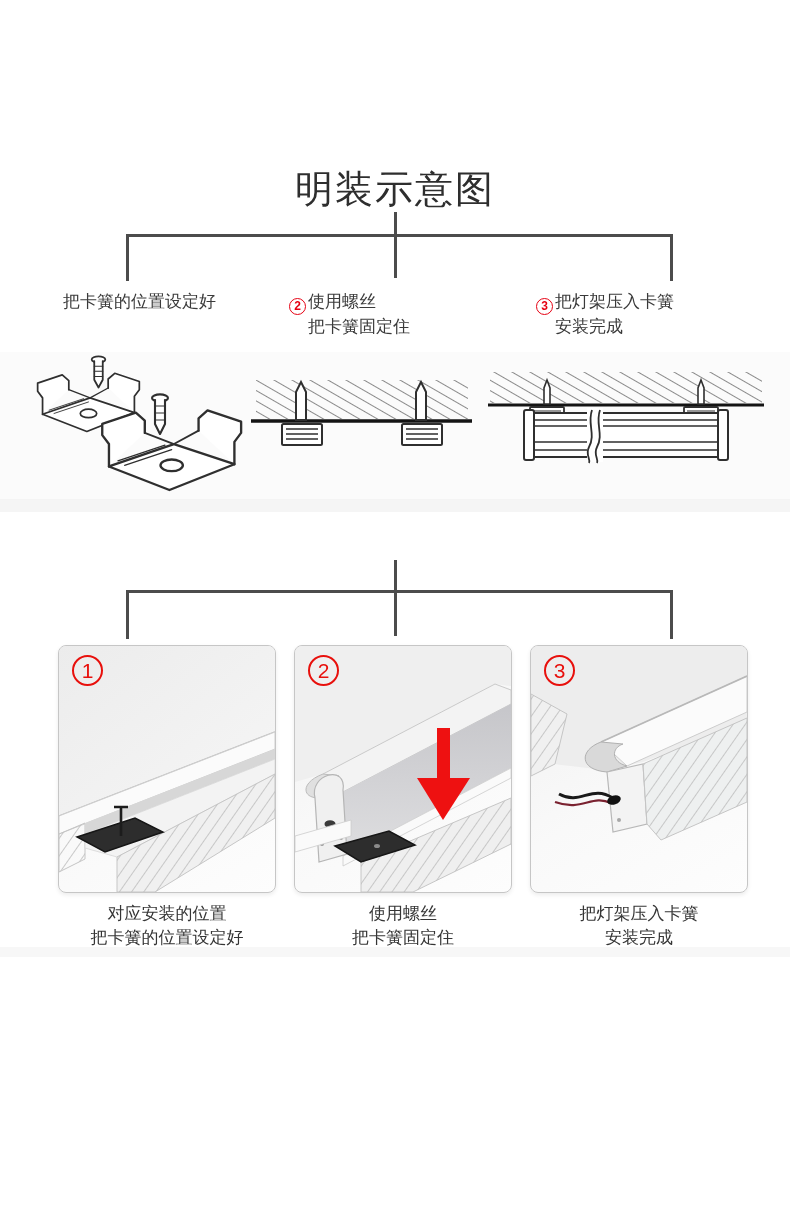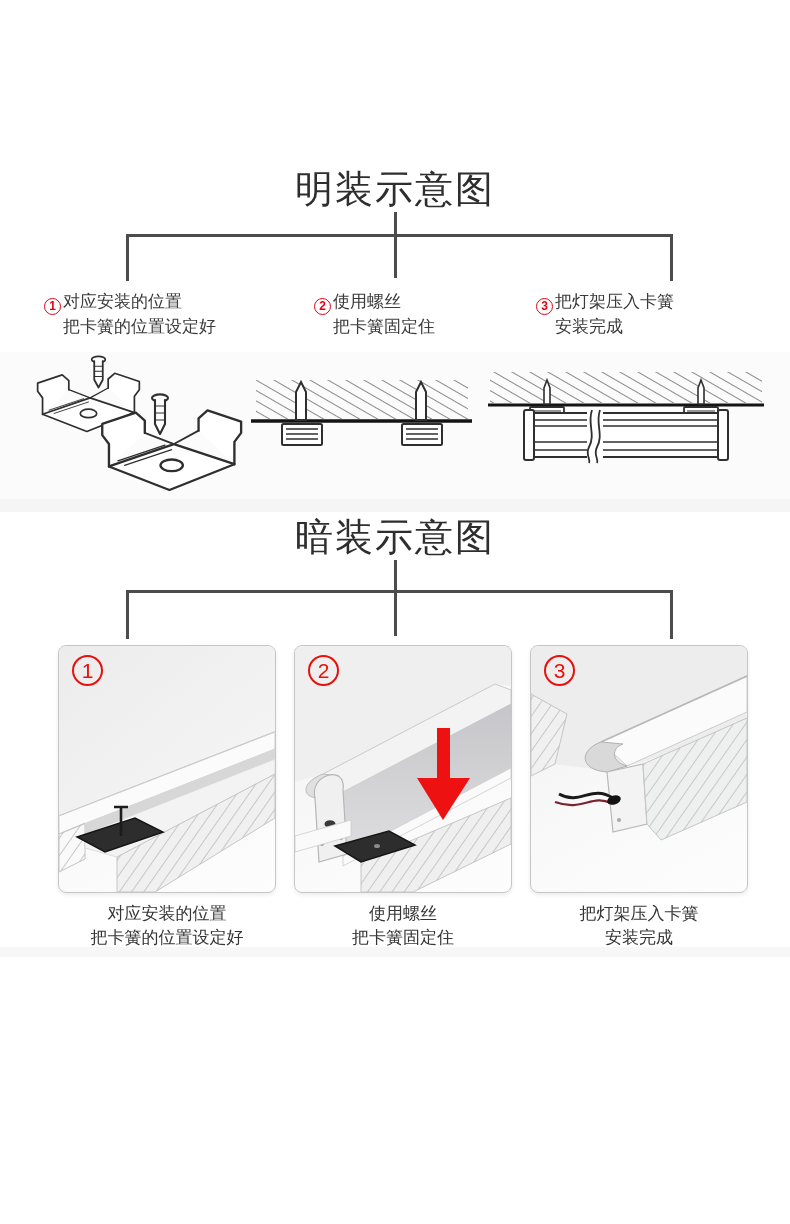--- a/index.html
+++ b/index.html
@@ -27,21 +27,21 @@
   
   .step { position:absolute; top:290px; font-size:17px; color:#3a3a3a; line-height:23px; white-space:nowrap; }
   .step .l2 { padding-left:19px; }
   .badge {
     display:inline-flex; box-sizing:border-box; width:17px; height:17px;
     border:1.5px solid #e60012; border-radius:50%; color:#e60012;
     font-size:12px; line-height:1; align-items:center; justify-content:center;
     margin-right:2px; vertical-align:-3px; font-weight:700;
   }
   #step-1 { left:44px; }
-  #step-2 { left:314px; }
+  #step-2 { left:289px; }
   #step-3 { left:536px; }
 
   
   .illo { position:absolute; }
   #illo-clips   { left:28px;  top:354px; }
   #illo-ceiling { left:248px; top:376px; }
   #illo-fixture { left:486px; top:368px; }
 
   
   .panel {
@@ -74,21 +74,20 @@
   <div class="band-div1"></div>
   <div class="band-div2"></div>
 
   <div class="sec-title" id="title-surface">明装示意图</div>
 
   <div class="stem" style="left:394px; top:212px; height:22px;"></div>
   <div class="hbar" style="left:126px; top:234px; width:541px; height:44px;"></div>
   <div class="stem" style="left:394px; top:237px; height:41px;"></div>
 
   <div class="step" id="step-1">
-    <div><span class="badge">1</span><span>对应安装的位置</span></div>
     <div class="l2">把卡簧的位置设定好</div>
   </div>
   <div class="step" id="step-2">
     <div><span class="badge">2</span><span>使用螺丝</span></div>
     <div class="l2">把卡簧固定住</div>
   </div>
   <div class="step" id="step-3">
     <div><span class="badge">3</span><span>把灯架压入卡簧</span></div>
     <div class="l2">安装完成</div>
   </div>
@@ -173,21 +172,20 @@
     <g stroke="#2f2f2f" stroke-width="1.4">
       <path d="M48,52 L232,52 M48,58 L232,58 M48,74 L232,74 M48,82 L232,82"></path>
     </g>
     <rect x="101" y="40" width="16" height="54" fill="#ffffff"></rect>
     <g fill="none" stroke="#2f2f2f" stroke-width="1.8">
       <path d="M106,42 C101,56 110,66 103,79 C99,87 105,91 103,95"></path>
       <path d="M114,42 C109,56 118,66 111,79 C107,87 113,91 111,95"></path>
     </g>
   </svg>
 
-  <div class="sec-title" id="title-recessed">暗装示意图</div>
 
   <div class="stem" style="left:394px; top:560px; height:30px;"></div>
   <div class="hbar" style="left:126px; top:590px; width:541px; height:46px;"></div>
   <div class="stem" style="left:394px; top:593px; height:43px;"></div>
 
   <div class="panel" id="panel-1">
     <svg viewBox="0 0 216 246">
       <defs>
         <pattern id="hatchB" width="10" height="10" patternUnits="userSpaceOnUse" patternTransform="rotate(35)">
           <line x1="0" y1="0" x2="0" y2="10" stroke="#bdbdbd" stroke-width="1.6"></line>

